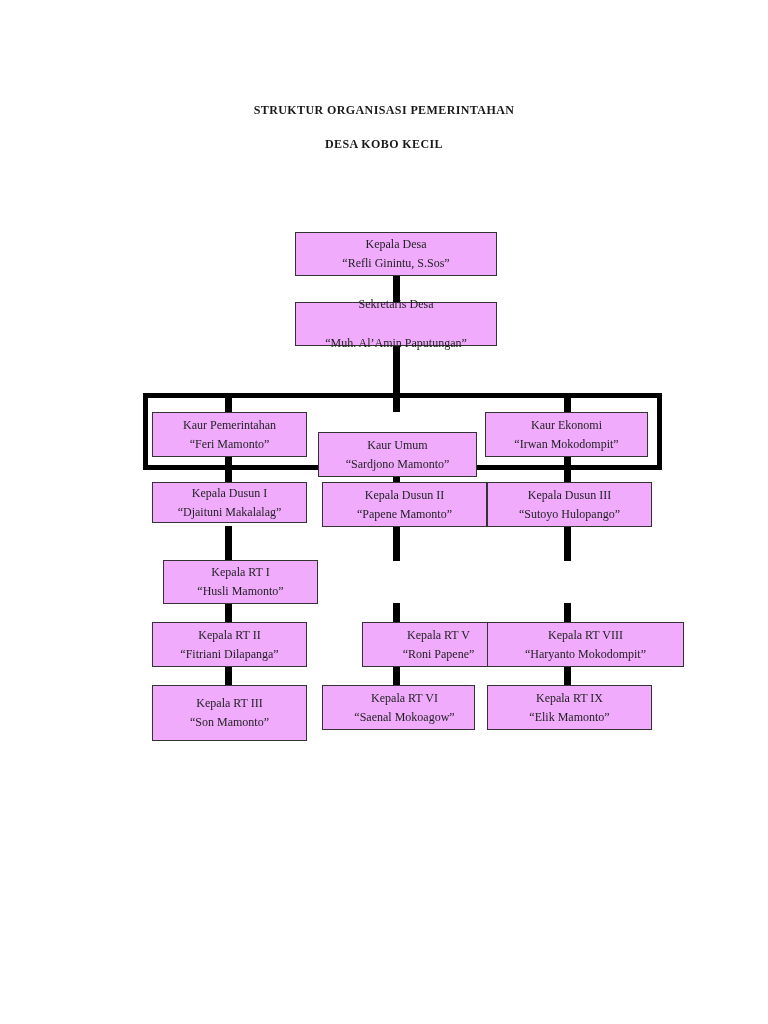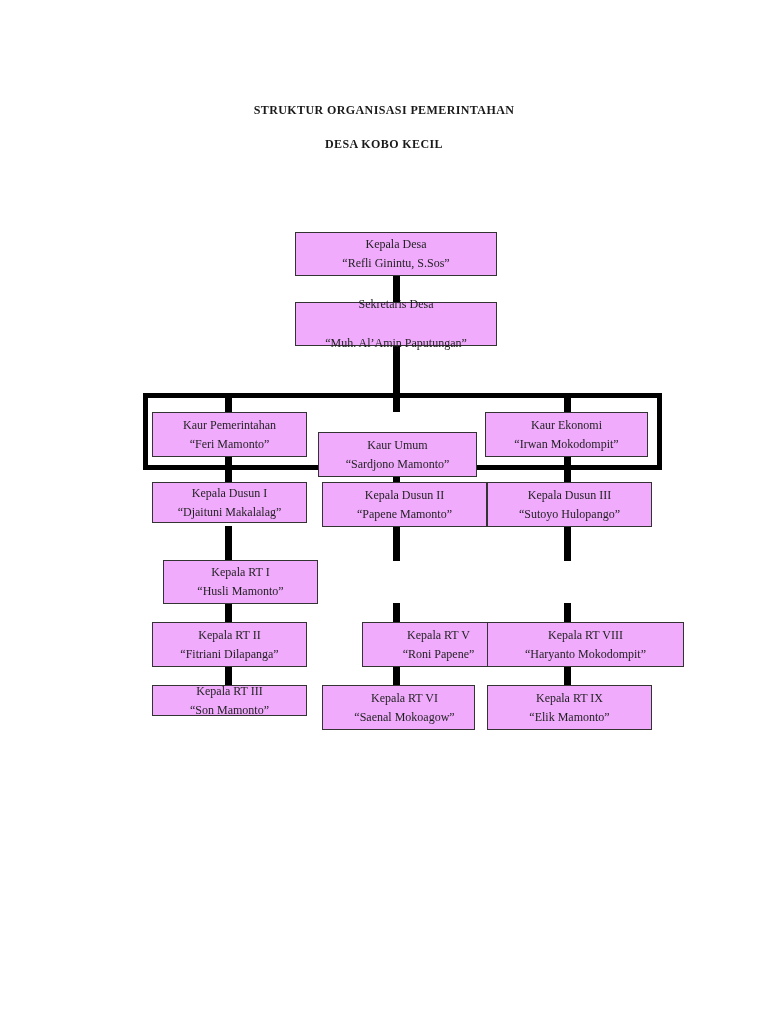--- a/index.html
+++ b/index.html
@@ -59,21 +59,21 @@
   .b-dusun-0{left:152px;top:482px;width:155px;height:41px;}
   .b-dusun-1{left:322px;top:482px;width:165px;height:45px;}
   .b-dusun-2{left:487px;top:482px;width:165px;height:45px;}
   
   .b-rt-0-0{left:163px;top:560px;width:155px;height:44px;}
   .b-rt-0-1{left:322px;top:560px;width:153px;height:44px;}
   .b-rt-0-2{left:487px;top:560px;width:165px;height:44px;}
   .b-rt-1-0{left:152px;top:622px;width:155px;height:45px;}
   .b-rt-1-1{left:322px;top:622px;width:153px;height:45px;margin-left:40px;}
   .b-rt-1-2{left:487px;top:622px;width:197px;height:45px;}
-  .b-rt-2-0{left:152px;top:685px;width:155px;height:31px;}
+  .b-rt-2-0{left:152px;top:685px;width:155px;height:56px;}
   .b-rt-2-1{left:322px;top:685px;width:153px;height:45px;padding-left:12px;}
   .b-rt-2-2{left:487px;top:685px;width:165px;height:45px;}
   
   .c-desa-sek{left:393px;top:275px;height:28px;}
   .c-sek-frame{left:393px;top:345px;height:67px;}
   .c-frame-kaur-l{left:225px;top:395px;height:18px;}
   .c-frame-kaur-r{left:564px;top:395px;height:18px;}
   .c-kaur-dusun-l{left:225px;top:456px;height:27px;}
   .c-kaur-dusun-m{left:393px;top:456px;height:27px;}
   .c-kaur-dusun-r{left:564px;top:456px;height:27px;}

